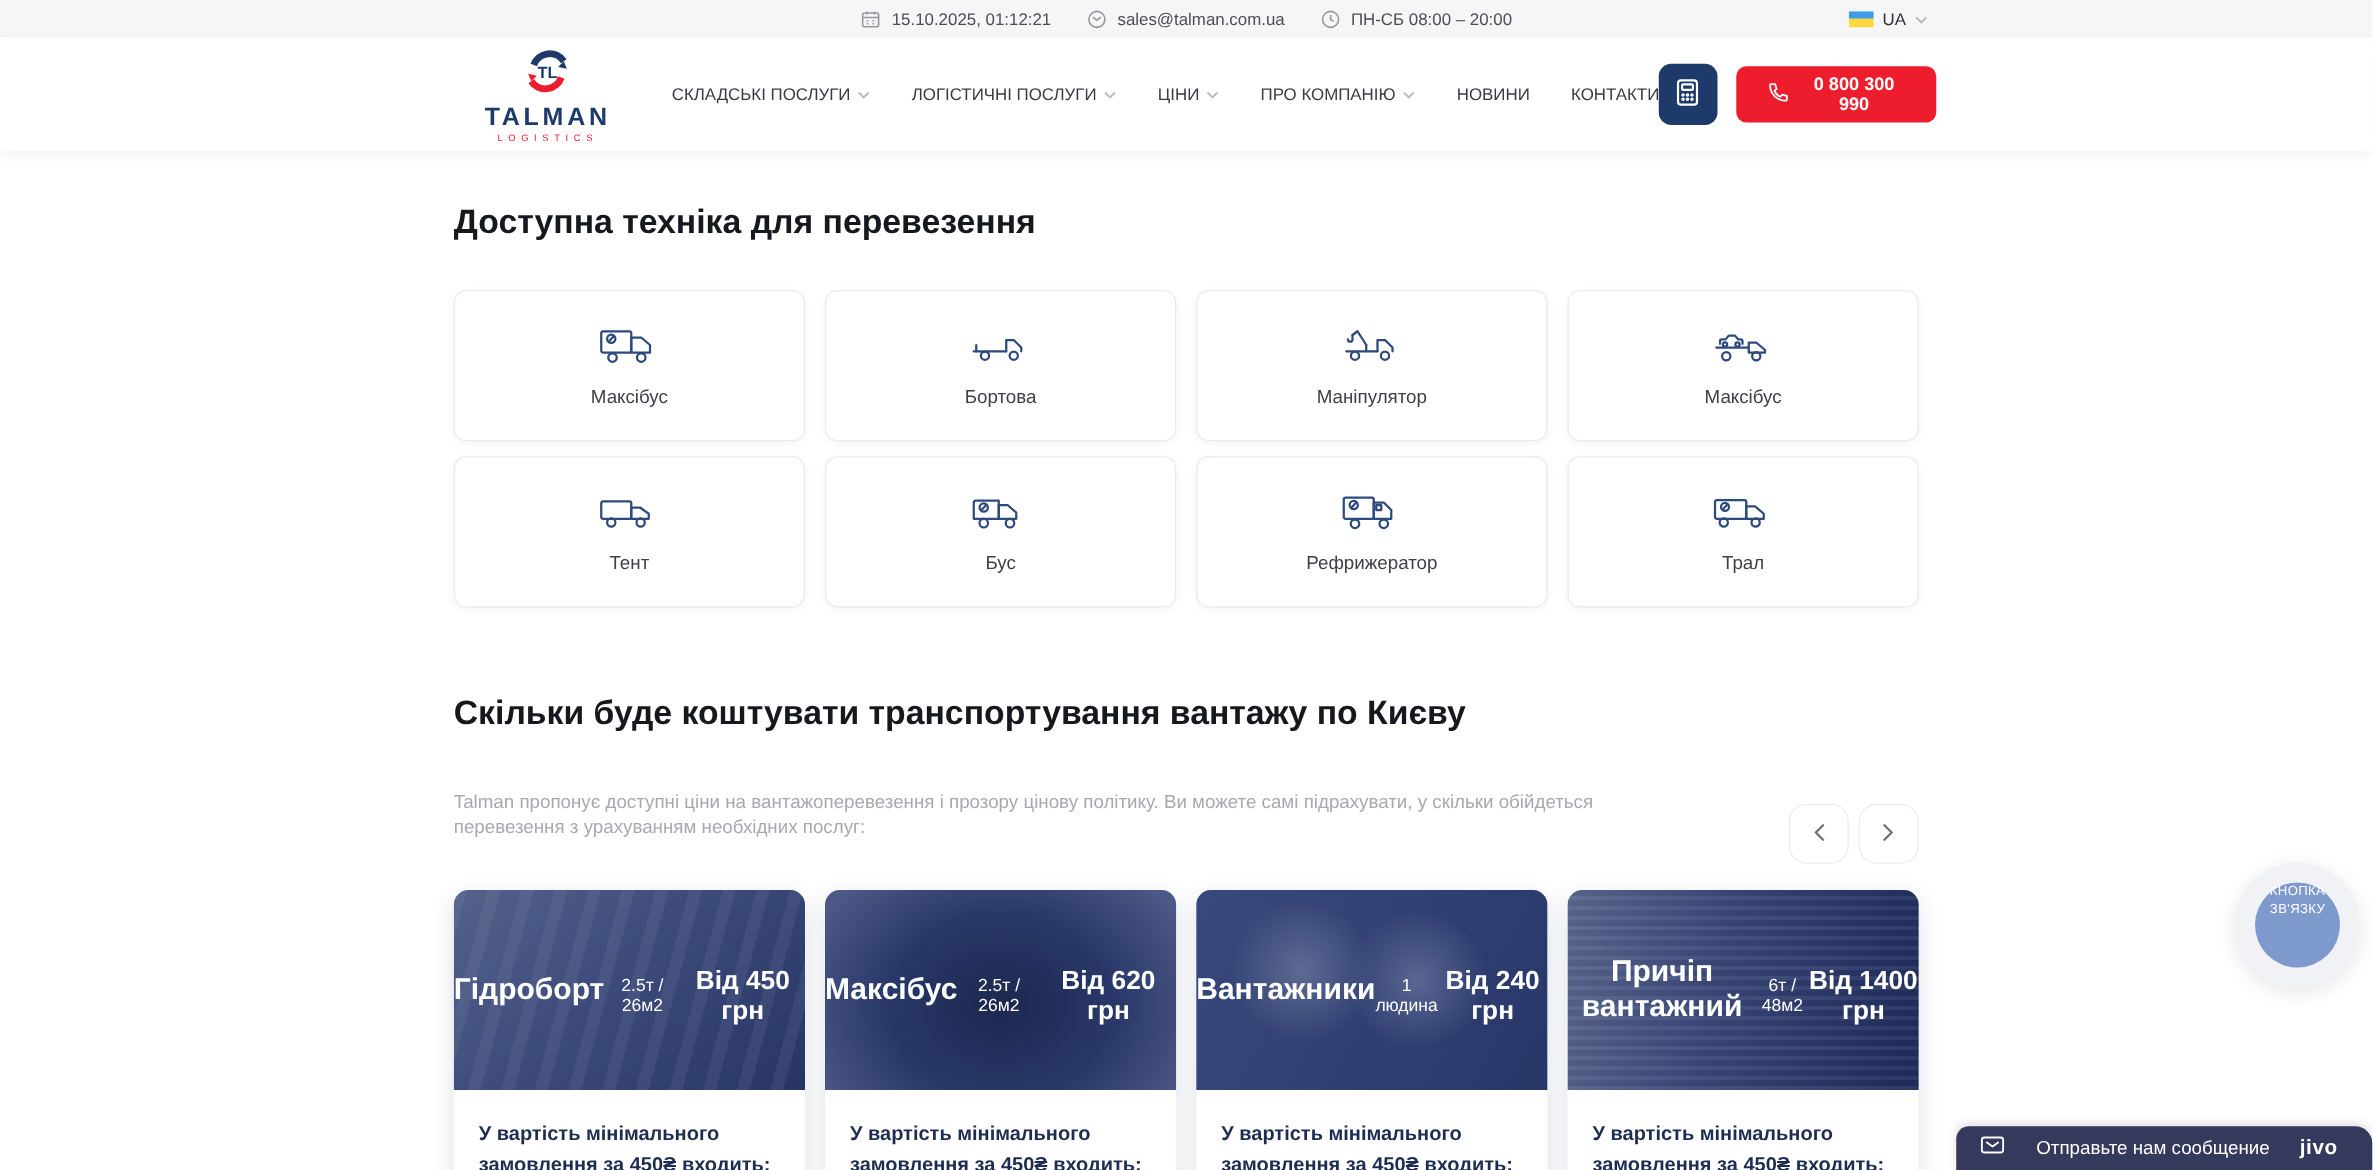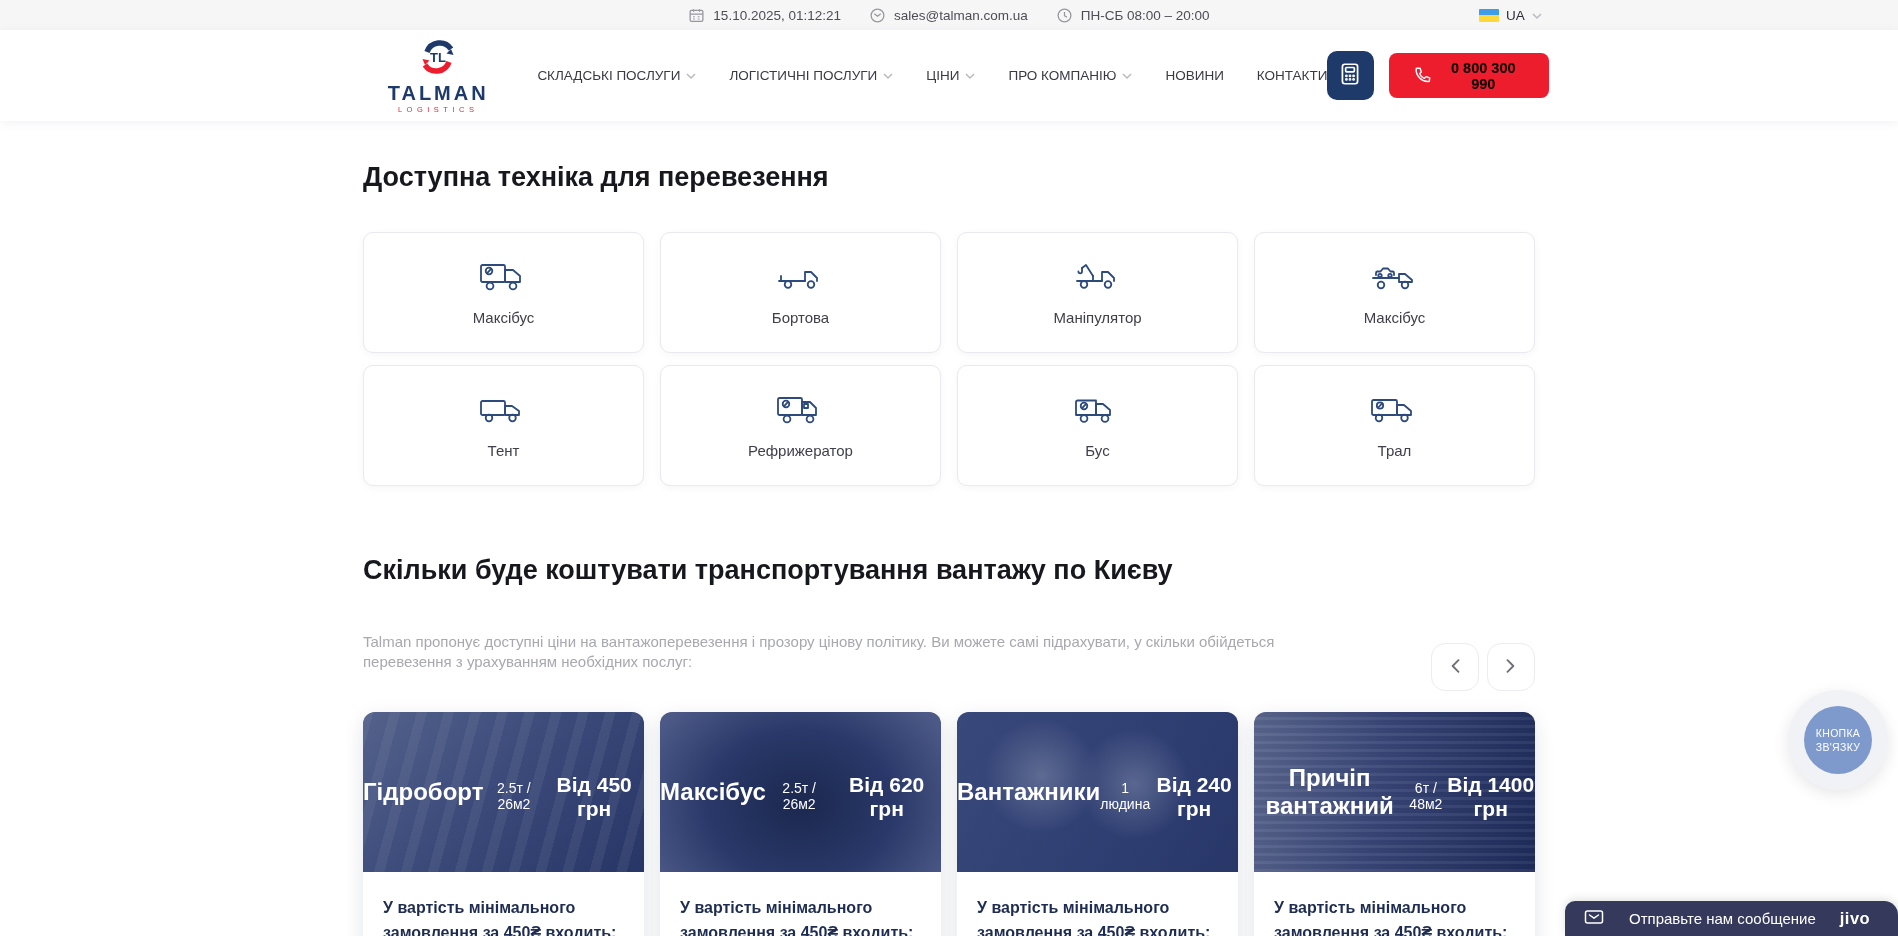--- a/index.html
+++ b/index.html
@@ -22,21 +22,21 @@
   .header-inner { width:1172px; margin:0 auto; height:100%; display:flex; align-items:center; }
   .logo { display:flex; flex-direction:column; align-items:center; width:128px; cursor:pointer; }
   .logo-word { font-size:20px; font-weight:700; letter-spacing:3px; color:#1e3a6b; line-height:1; margin-top:2px; }
   .logo-tag { font-size:7.5px; font-weight:400; letter-spacing:4.5px; color:#ee1d2e; margin-top:2px; }
   .nav { display:flex; align-items:center; gap:33px; margin-left:38px; }
   .nav-item { display:flex; align-items:center; gap:6px; font-size:13.5px; color:#3a3a44; cursor:pointer; white-space:nowrap; }
   .nav-item svg { display:block; margin-top:1px; }
   .header-actions { margin-left:auto; display:flex; align-items:center; gap:15px; }
   .calc-btn { width:49px; height:49px; border-radius:10px; background:#1e3a6b; border:none;
     display:flex; align-items:center; justify-content:center; cursor:pointer; }
-  .phone-btn { height:45px; border:none; border-radius:8px; background:#ee1d2e; color:#000000;
+  .phone-btn { height:45px; border:none; border-radius:8px; background:#ee1d2e; color:#ffffff;
     font-weight:700; font-size:14.5px; font-family:inherit; display:flex; align-items:center;
     gap:10px; padding:0 23px; cursor:pointer; }
 
   
   .container { width:1172px; margin:0 auto; position:relative; }
   .section-title { font-size:27px; font-weight:700; color:#17171e; line-height:35px; }
   .vehicles .section-title { padding-top:39px; }
 
   .vehicle-grid { margin-top:37px; display:grid; grid-template-columns:repeat(4,1fr); gap:12px 16px; }
   .vehicle-card { height:121px; background:#fff; border:1px solid #e9e9ef; border-radius:10px;
@@ -77,21 +77,21 @@
     linear-gradient(rgba(30,44,92,0.42), rgba(30,44,92,0.42)),
     repeating-linear-gradient(0deg, rgba(255,255,255,0.10) 0 3px, rgba(0,0,0,0.06) 3px 8px),
     linear-gradient(100deg, #8792b2 0%, #4d5a8c 45%, #1f2b58 100%); }
 
   
   .callback { position:absolute; left:1788px; top:690px; width:100px; height:100px; border-radius:50%;
     background:#f1f2f5; box-shadow:0 4px 16px rgba(0,0,0,0.10); display:flex; align-items:center;
     justify-content:center; cursor:pointer; z-index:20; }
   .callback-inner { width:68px; height:68px; border-radius:50%; background:#7e99cc; color:#fff;
     font-size:10.5px; letter-spacing:0.3px; display:flex; flex-direction:column; align-items:center;
-    justify-content:center; line-height:14px; text-align:center; }
+    line-height:14px; text-align:center; }
 
   .jivo { position:absolute; left:1565px; top:901px; width:333px; height:35px; background:#35395b;
     border-radius:10px 14px 0 0; display:flex; align-items:center; gap:24px; padding-left:18px;
     color:#fff; cursor:pointer; z-index:20; box-shadow:0 -2px 8px rgba(0,0,0,0.12); }
   .jivo-text { font-size:15px; }
   .jivo-brand { font-size:16.5px; font-weight:600; letter-spacing:0.5px; }
 </style>
 </head>
 <body>
 
@@ -286,43 +286,43 @@
           <path d="M27 13h7l7 5v4H27z"></path>
           <circle cx="11" cy="25" r="3.3"></circle>
             <circle cx="34.5" cy="25" r="3.3"></circle>
         </svg>
       </span>
       <span class="vehicle-label">Тент</span>
     </div>
     <div class="vehicle-card">
       <span>
         <svg viewBox="0 0 52 36" fill="none" stroke="#2c4a7c" stroke-width="1.8" stroke-linecap="round" stroke-linejoin="round">
+          <path d="M4 22V9a1.5 1.5 0 0 1 1.5-1.5H24V22z"></path>
+          <circle cx="12" cy="13" r="3.3"></circle>
+            <path d="M10.6 14.6l3-3.2"></path>
+          <path d="M24 11h7l7 6v5H24z"></path>
+          <circle cx="12" cy="25.5" r="3.4"></circle>
+            <circle cx="33" cy="25.5" r="3.4"></circle>
+        </svg>
+      </span>
+      <span class="vehicle-label">Бус</span>
+    </div>
+    <div class="vehicle-card">
+      <span>
+        <svg viewBox="0 0 52 36" fill="none" stroke="#2c4a7c" stroke-width="1.8" stroke-linecap="round" stroke-linejoin="round">
           <rect x="3" y="5" width="24" height="17" rx="1.5"></rect>
           <circle cx="11" cy="11" r="3.3"></circle>
             <path d="M9.6 12.6l3-3.2"></path>
           <path d="M27 22V9h8l6 6v7z"></path>
             <path d="M29 11h4v4h-4z"></path>
           <circle cx="12" cy="26" r="3.4"></circle>
             <circle cx="35" cy="26" r="3.4"></circle>
         </svg>
       </span>
       <span class="vehicle-label">Рефрижератор</span>
-    </div>
-    <div class="vehicle-card">
-      <span>
-        <svg viewBox="0 0 52 36" fill="none" stroke="#2c4a7c" stroke-width="1.8" stroke-linecap="round" stroke-linejoin="round">
-          <path d="M4 22V9a1.5 1.5 0 0 1 1.5-1.5H24V22z"></path>
-          <circle cx="12" cy="13" r="3.3"></circle>
-            <path d="M10.6 14.6l3-3.2"></path>
-          <path d="M24 11h7l7 6v5H24z"></path>
-          <circle cx="12" cy="25.5" r="3.4"></circle>
-            <circle cx="33" cy="25.5" r="3.4"></circle>
-        </svg>
-      </span>
-      <span class="vehicle-label">Бус</span>
     </div>
     <div class="vehicle-card">
       <span>
         <svg viewBox="0 0 52 36" fill="none" stroke="#2c4a7c" stroke-width="1.8" stroke-linecap="round" stroke-linejoin="round">
           <rect x="3" y="7" width="25" height="15" rx="1.5"></rect>
           <circle cx="11" cy="12.5" r="3.2"></circle>
             <path d="M9.7 14l3-3.2"></path>
           <path d="M28 12h7l7 6v4H28z"></path>
           <circle cx="10" cy="25" r="3.3"></circle>
             <circle cx="35.5" cy="25" r="3.3"></circle>

